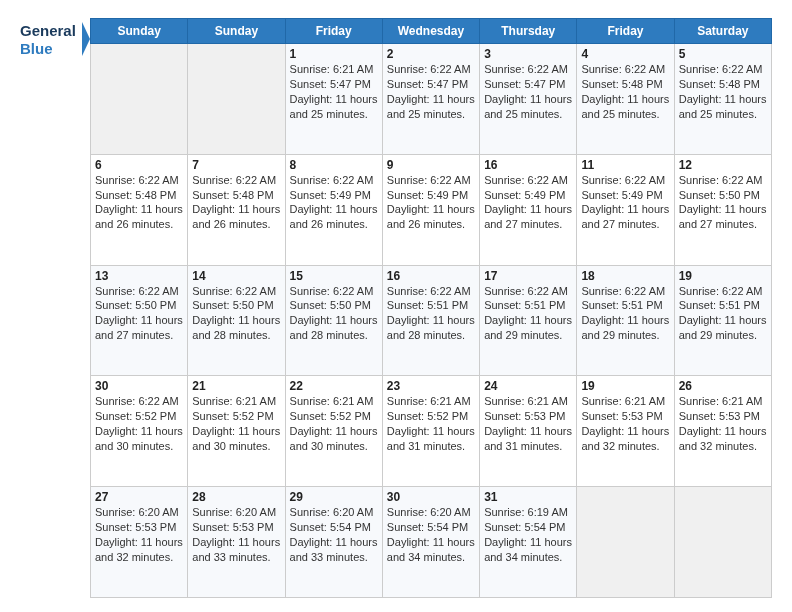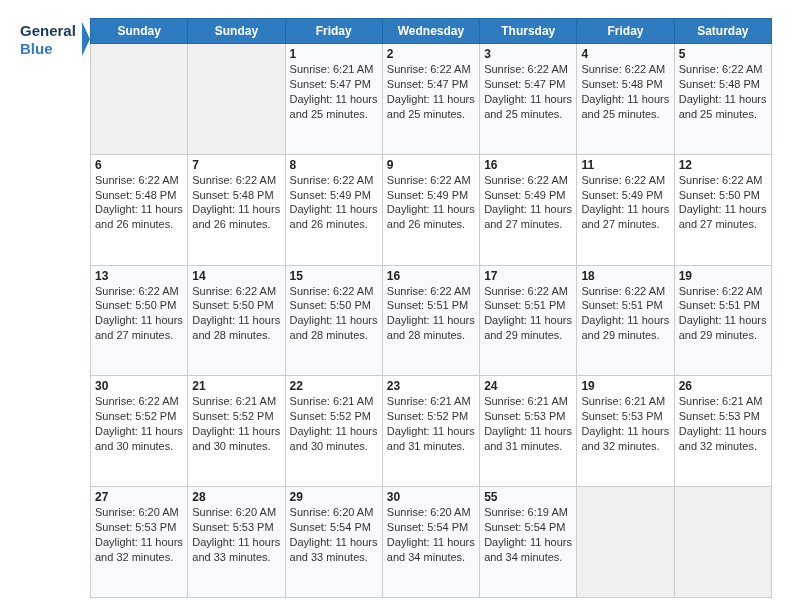--- a/index.html
+++ b/index.html
@@ -303,21 +303,21 @@
 Sunset: 5:54 PM
 Daylight: 11 hours and 33 minutes.</div>
           </td>
           <td>
             <span class="day-num">30</span>
             <div class="day-info">Sunrise: 6:20 AM
 Sunset: 5:54 PM
 Daylight: 11 hours and 34 minutes.</div>
           </td>
           <td>
-            <span class="day-num">55</span>
+            <span class="day-num">31</span>
             <div class="day-info">Sunrise: 6:19 AM
 Sunset: 5:54 PM
 Daylight: 11 hours and 34 minutes.</div>
           </td>
           <td class="empty-cell"></td>
           <td class="empty-cell"></td>
         </tr>
       </tbody>
   </table>
 </div>

